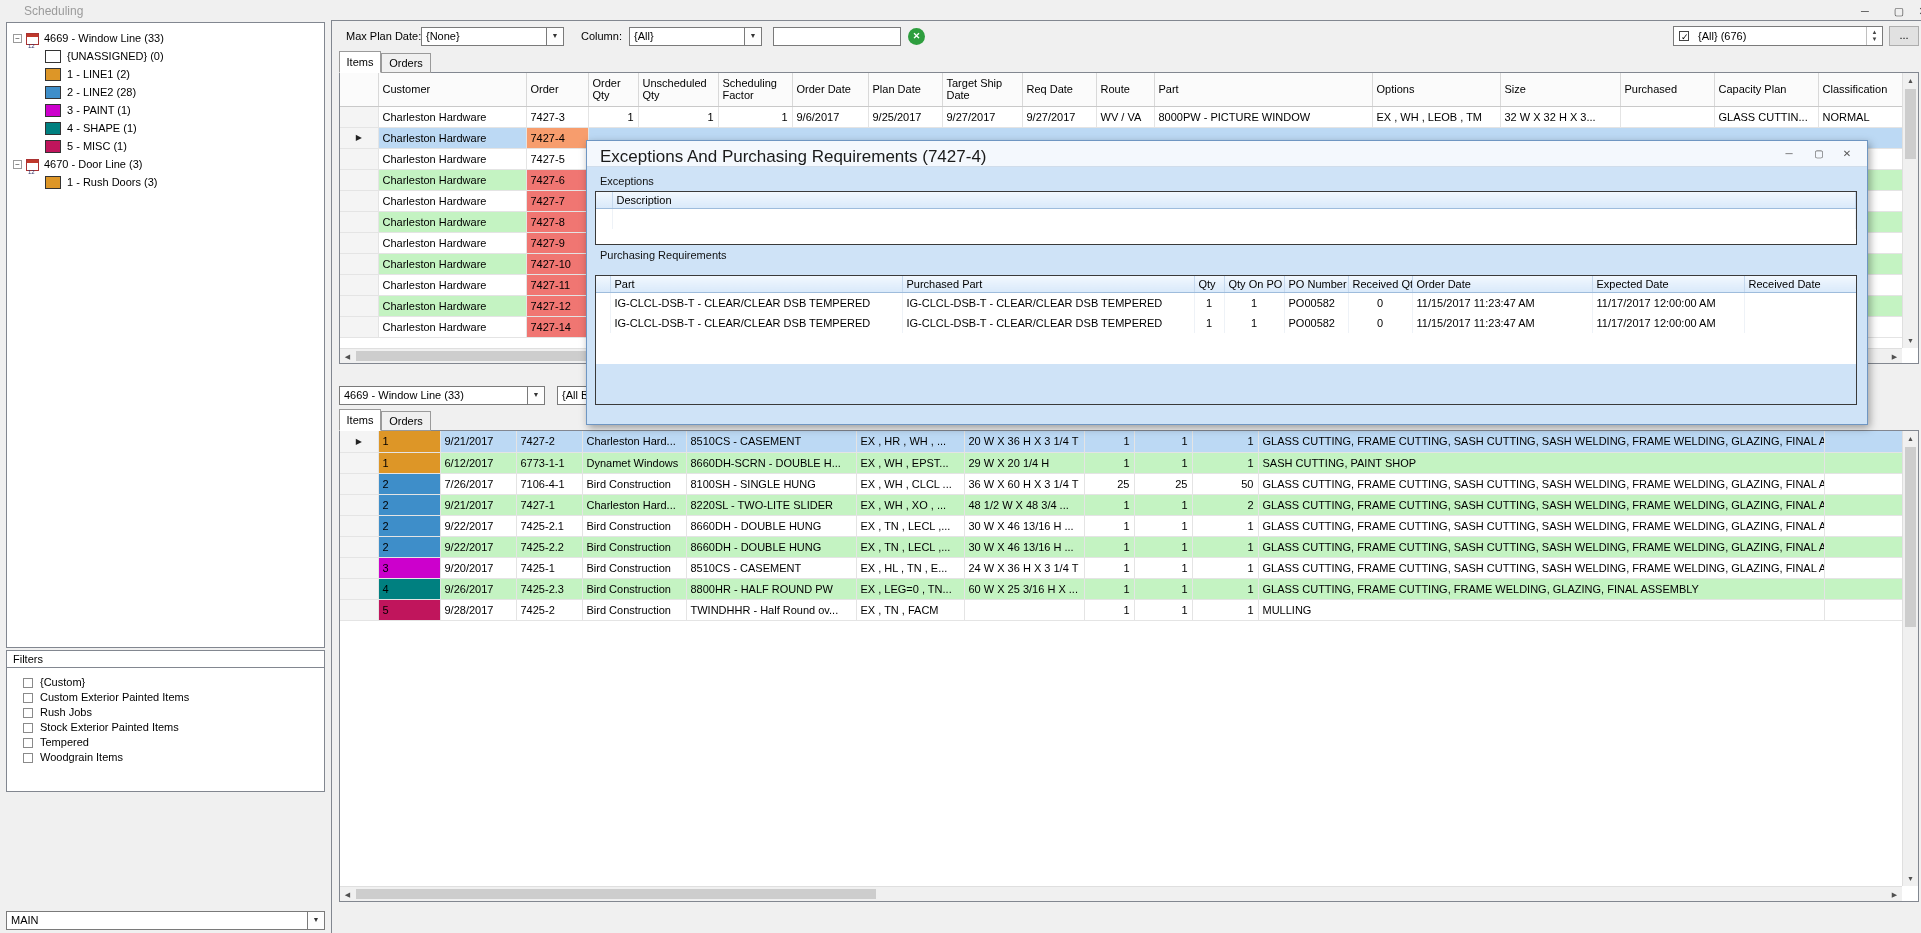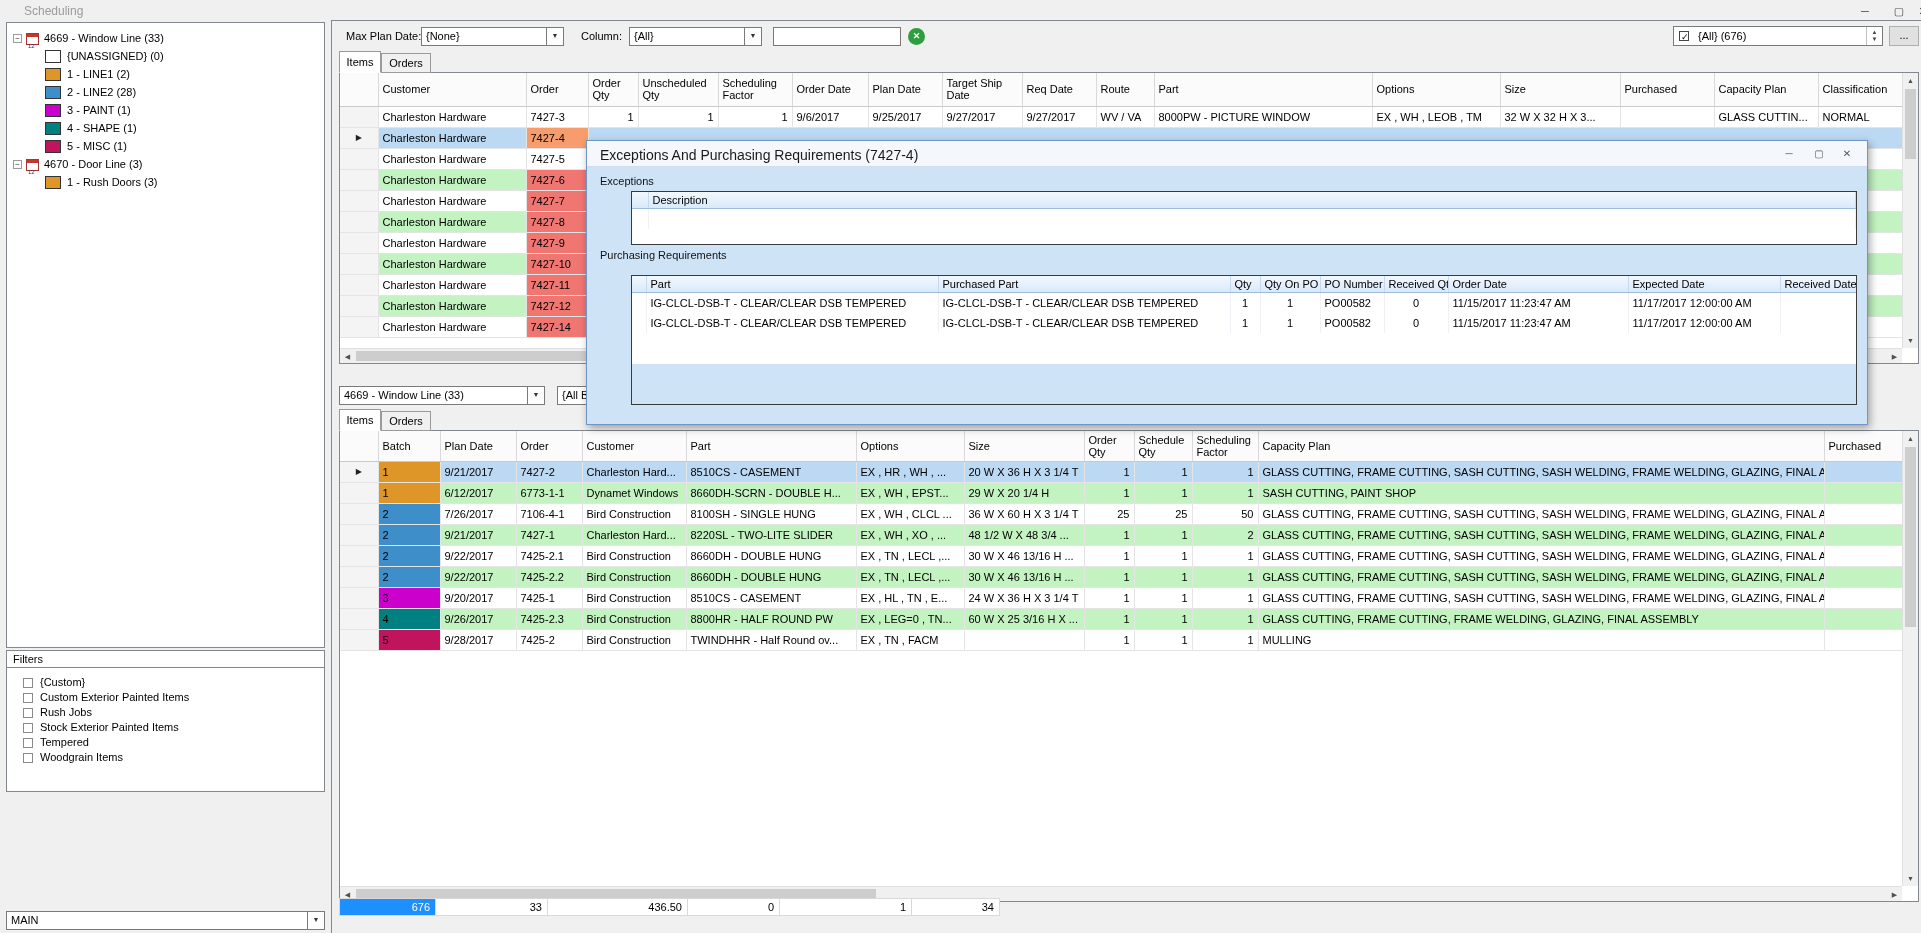--- a/index.html
+++ b/index.html
@@ -65,24 +65,24 @@
 
   
   .vscroll { position:absolute; top:0; right:0; bottom:0; width:16px; background:#f0f0f0; border-left:1px solid #dfdfdf; }
   .hscroll { position:absolute; left:0; right:0; bottom:0; height:15px; background:#f0f0f0; border-top:1px solid #dfdfdf; }
   .sarr { position:absolute; font-size:7px; color:#505050; width:15px; height:15px; text-align:center; line-height:15px; }
   .sthumb { position:absolute; background:#cdcdcd; }
 
   
   .dialog { left:586px; top:140px; width:1282px; height:285px; background:#cfe3f7; border:1px solid #6f96c2; box-shadow:2px 3px 8px rgba(0,0,0,.35); z-index:50; }
   .dlg-title { position:absolute; left:0; top:0; right:0; height:26px; background:#f4f8fd; border-bottom:1px solid #d0ddeb; }
-  .dlg-title .txt { position:absolute; left:13px; top:6px; font-size:14px; color:#1a1a1a; }
+  .dlg-title .txt { position:absolute; left:13px; top:6px; font-size:17px; color:#1a1a1a; }
   .dlg-btn { position:absolute; top:3px; width:28px; height:20px; text-align:center; line-height:20px; color:#555; font-size:10px; }
   .dlg-label { position:absolute; left:13px; font-size:11px; color:#111; }
-  .dlg-grid { position:absolute; left:8px; right:10px; border:1px solid #3a3a3a; background:#fff; overflow:hidden;margin-left:36px; }
+  .dlg-grid { position:absolute; left:8px; right:10px; border:1px solid #3a3a3a; background:#fff; overflow:hidden; }
   table.dgrid { border-collapse:collapse; table-layout:fixed; font-size:11px; width:100%; }
   table.dgrid th { font-weight:400; text-align:left; padding:2px 4px; background:linear-gradient(#f2f8fe,#d9e9fa); border-right:1px solid #c6d9ee; border-bottom:1px solid #9ebcdc; overflow:hidden; white-space:nowrap; }
   table.dgrid td { padding:2px 4px; height:20px; border-right:1px solid #eef2f7; overflow:hidden; white-space:nowrap; background:#fff; }
   .dlg-fill { position:absolute; left:0; right:0; bottom:0; background:#cfe3f7; }
 
   
   table.status { border-collapse:collapse; table-layout:fixed; font-size:11px; background:#fff; }
   table.status th { font-weight:400; text-align:left; padding:1px 5px; border:1px solid #d9d9d9; background:#fff; }
   table.status td { text-align:right; padding:1px 5px; border:1px solid #d9d9d9; height:17px; }
   td.avail { background:var(--available-blue); color:#fff; }
@@ -330,35 +330,20 @@
           <col style="width:170px">
           <col style="width:108px">
           <col style="width:120px">
         <col style="width:50px">
           <col style="width:58px">
           <col style="width:66px">
           <col style="width:566px">
           <col style="width:80px">
       </colgroup>
       <tbody>
-          <tr style="height:30px">
-        <th class="ind"></th>
-        <th>Batch</th>
-        <th>Plan Date</th>
-        <th>Order</th>
-        <th>Customer</th>
-        <th>Part</th>
-        <th>Options</th>
-        <th>Size</th>
-        <th>Order Qty</th>
-        <th>Schedule Qty</th>
-        <th>Scheduling Factor</th>
-        <th>Capacity Plan</th>
-        <th>Purchased</th>
-      </tr>
       <tr class="sel">
         <td class="ind">▶</td>
         <td class="b-orange">1</td>
         <td>9/21/2017</td>
         <td>7427-2</td>
         <td>Charleston Hard...</td>
         <td>8510CS - CASEMENT</td>
         <td>EX , HR , WH , ...</td>
         <td>20 W X 36 H X 3  1/4 T</td>
         <td class="num">1</td>
@@ -504,28 +489,20 @@
   <table class="status abs" style="left:7px; top:877px; width:660px">
     <colgroup>
       <col style="width:96px">
         <col style="width:112px">
         <col style="width:140px">
       <col style="width:92px">
         <col style="width:132px">
         <col style="width:88px">
     </colgroup>
     <tbody>
-    <tr>
-      <td class="avail">676</td>
-      <td>33</td>
-      <td>436.50</td>
-      <td>0</td>
-      <td>1</td>
-      <td>34</td>
-    </tr>
   </tbody>
     </table>
 </div>
 
 <div class="abs dialog">
   <div class="dlg-title">
     <span class="txt">Exceptions And Purchasing Requirements (7427-4)</span>
     <span class="dlg-btn" style="right:64px">─</span>
     <span class="dlg-btn" style="right:34px">▢</span>
     <span class="dlg-btn" style="right:6px">✕</span>

